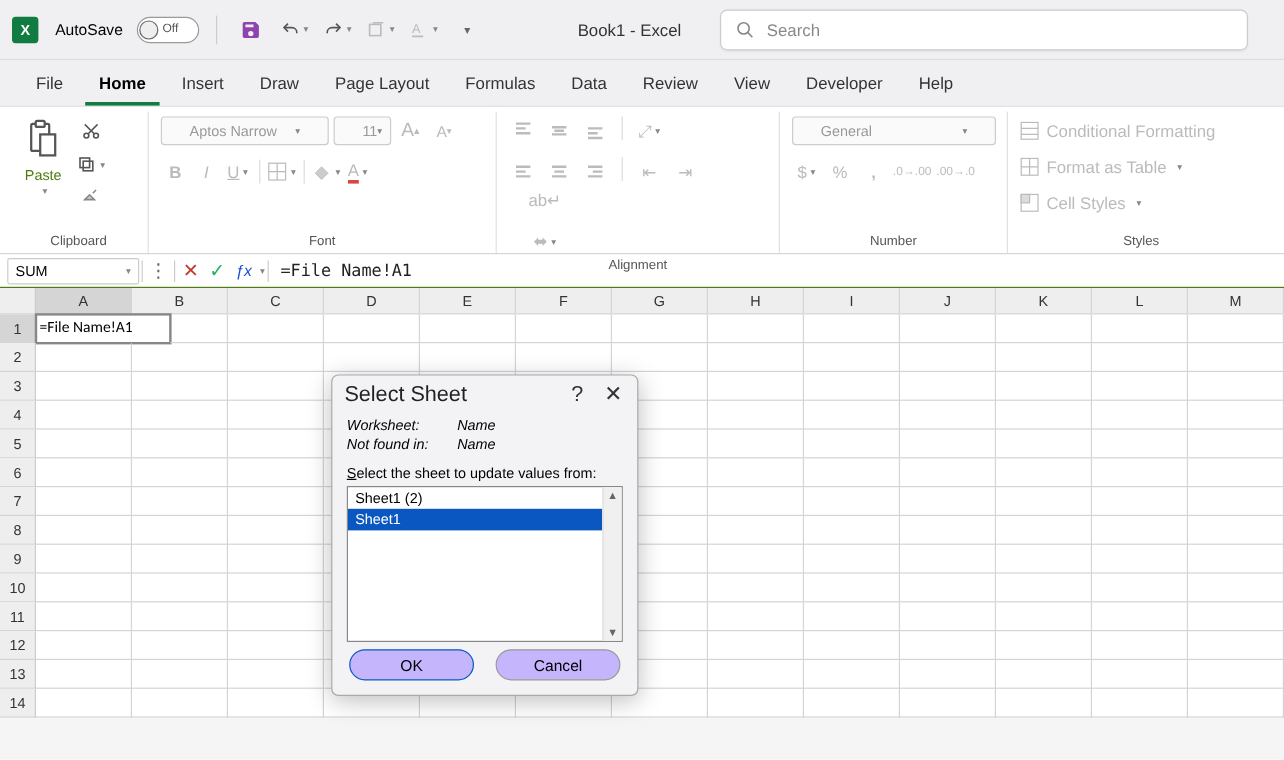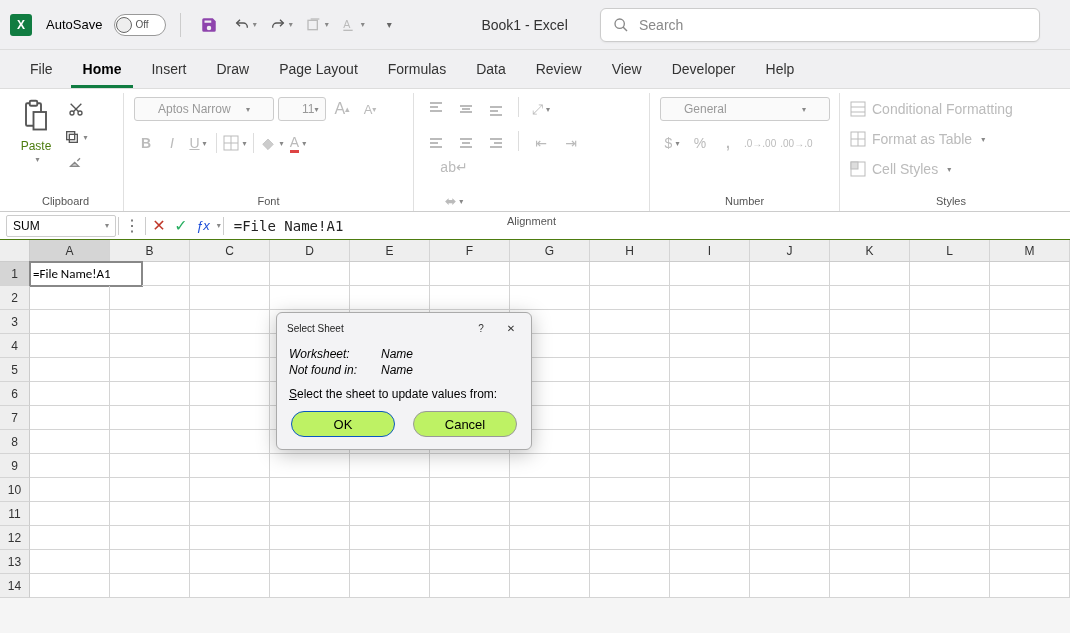--- a/index.html
+++ b/index.html
@@ -53,36 +53,36 @@
 .colh.active { background: #d5d5d5;}
 .row { display: flex; height: 24px;}
 .rowh { width: 30px; border-right: 1px solid #ccc; border-bottom: 1px solid #d4d4d4; background: #eee; font-size: 12px; display: flex; align-items: center; justify-content: center; color: #333;}
 .rowh.active { background: #d5d5d5;}
 .cell { width: 80px; border-right: 1px solid #d4d4d4; border-bottom: 1px solid #d4d4d4; font-size: 12px; padding: 0 3px; display: flex; align-items: center;}
 .cell.active { outline: 2px solid #888; outline-offset: -1px; background:#fff;}
 .cell.wide { width: 112px;}
 
 
 .dialog { position: absolute; left: 276px; top: 312px; width: 256px; background: #f3f3f5; border: 1px solid #aaa; border-radius: 6px; box-shadow: 0 4px 20px rgba(0,0,0,0.25); font-size: 12px;}
-.dlg-title { height: 30px; display: flex; align-items: center; padding: 0 10px; font-size: 10px; color: #222;}
+.dlg-title { height: 30px; display: flex; align-items: center; padding: 0 10px; font-size: 18px; color: #222;}
 .dlg-title .spacer { flex: 1;}
 .dlg-btn { width: 20px; height: 20px; display: flex; align-items: center; justify-content: center; cursor: pointer; color: #333; margin-left:10px;}
 .dlg-body { padding: 4px 12px 10px 12px;}
 .dlg-row { display: flex; gap: 10px; margin-bottom: 2px; font-style: italic;}
 .dlg-lbl { width: 82px;}
 .dlg-instruct { margin-top: 10px; margin-bottom: 4px;}
 .dlg-instruct u { text-decoration: underline;}
 .listbox { border: 1px solid #888; background: #fff; height: 130px; display: flex;}
 .list-items { flex:1; overflow:hidden;}
 .list-item { padding: 2px 6px; font-size: 12px; cursor: pointer;}
 .list-item.selected { background: #0a57c2; color: #fff;}
 .list-scroll { width: 16px; background: #f0f0f0; display:flex; flex-direction:column; justify-content:space-between; align-items:center; border-left:1px solid #ddd;}
 .scroll-arrow { font-size: 9px; color: #666; padding:2px;}
 .dlg-buttons { display: flex; gap: 18px; justify-content: center; padding: 6px 0 2px 0;}
-.btn { width: 104px; height: 26px; border: 1px solid #999; background: #bef264; border-radius: 13px; font-size: 13px; cursor: pointer; display:flex; align-items:center; justify-content:center;}
+.btn { width: 104px; height: 26px; border: 1px solid #999; background: #c4b5fd; border-radius: 13px; font-size: 13px; cursor: pointer; display:flex; align-items:center; justify-content:center;}
 .btn.primary { border: 1px solid #0a57c2;}
 .caret { font-size: 8px; color: #888; margin-left:3px;}
 svg { display:block;}
 </style>
 </head>
 <body>
 
 <div class="titlebar">
   <div class="app-icon">X</div>
   <span class="autosave">AutoSave</span>
@@ -626,18 +626,28 @@
   <div class="dlg-body">
     <div class="dlg-row">
       <span class="dlg-lbl">Worksheet:</span>
       <span>Name</span>
     </div>
     <div class="dlg-row">
       <span class="dlg-lbl">Not found in:</span>
       <span>Name</span>
     </div>
     <div class="dlg-instruct"><u>S</u><span>elect the sheet to update values from:</span></div>
+    <div class="listbox">
+      <div class="list-items">
+        <div class="list-item">Sheet1 (2)</div>
+        <div class="list-item selected">Sheet1</div>
+      </div>
+      <div class="list-scroll">
+        <span class="scroll-arrow">▲</span>
+        <span class="scroll-arrow">▼</span>
+      </div>
+    </div>
     <div class="dlg-buttons">
       <div class="btn primary">OK</div>
       <div class="btn">Cancel</div>
     </div>
   </div>
 </div>
 
 </body></html>

